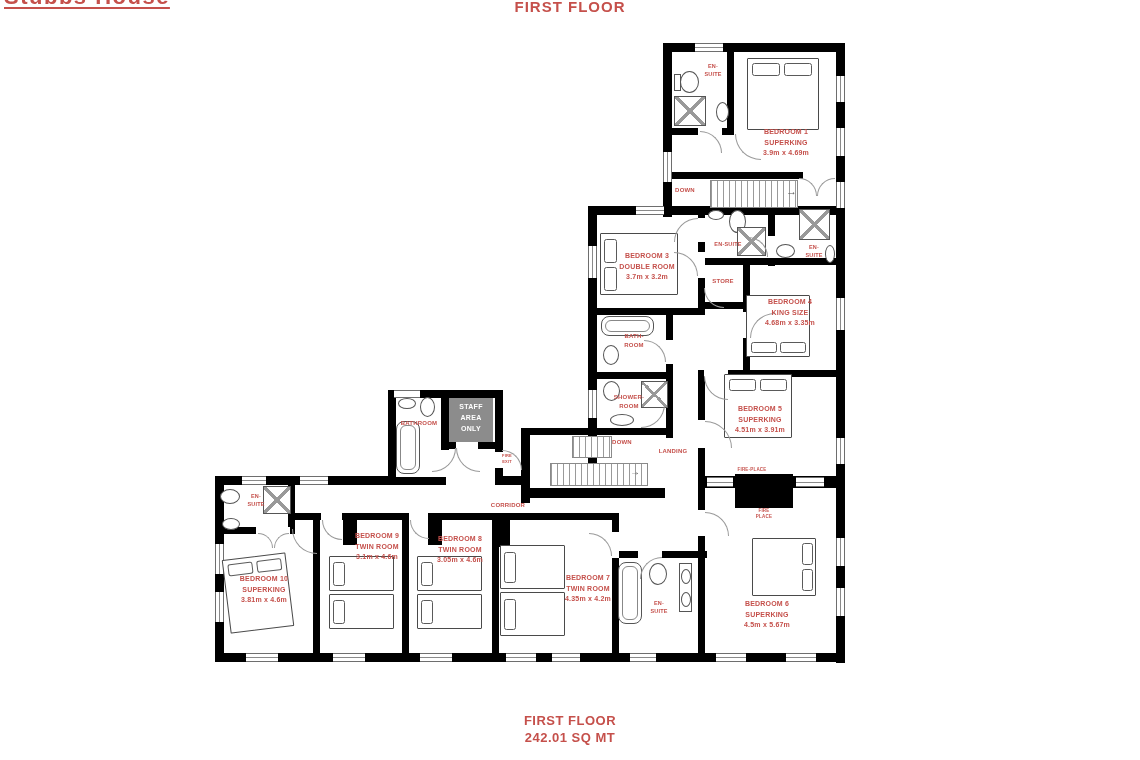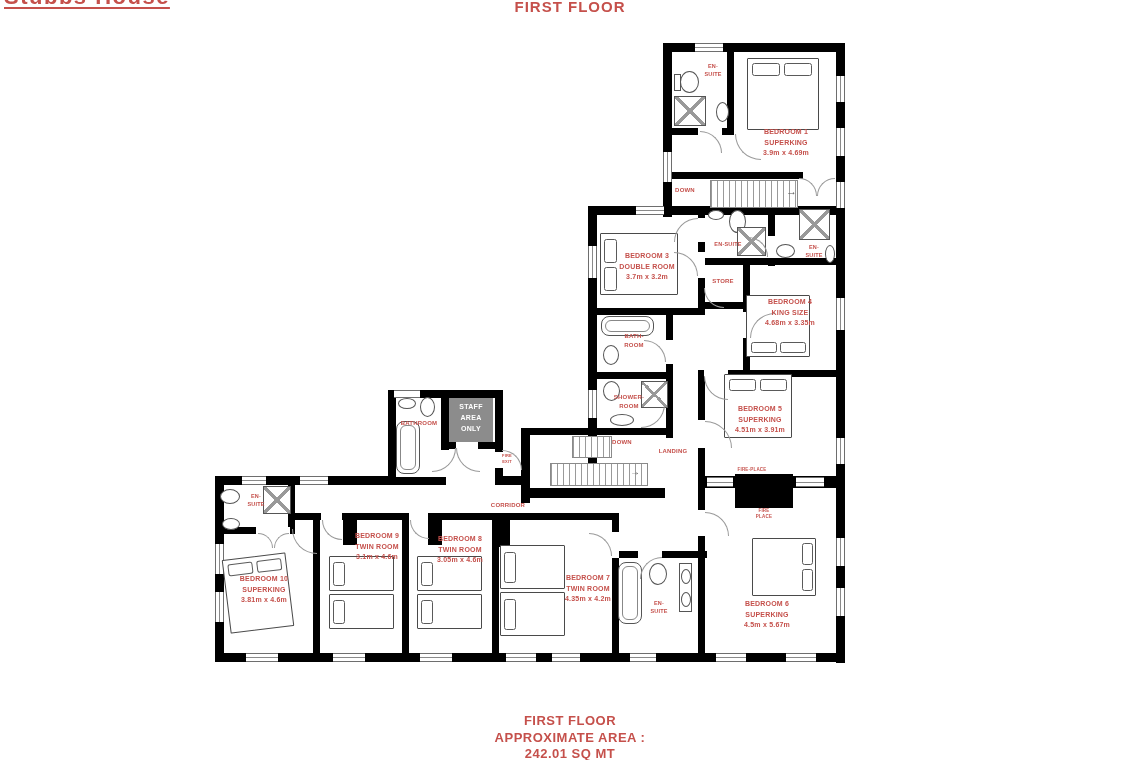--- a/index.html
+++ b/index.html
@@ -327,15 +327,14 @@
   <span>SUITE</span>
 </div>
 <div class="lbl" style="left:730px;top:599px;width:74px">
   <span>BEDROOM 6</span>
   <span>SUPERKING</span>
   <span>4.5m x 5.67m</span>
 </div>
 
 <div class="footer">
   <span>FIRST FLOOR</span>
-  <span>APPROXIMATE AREA :</span>
   <span>242.01 SQ MT</span>
 </div>
 
 </body></html>

